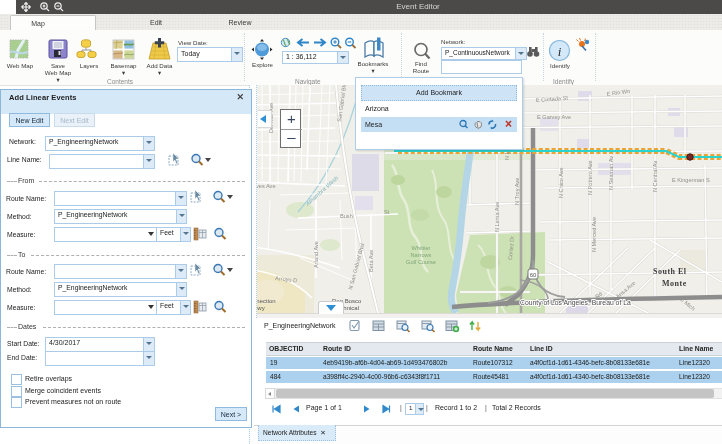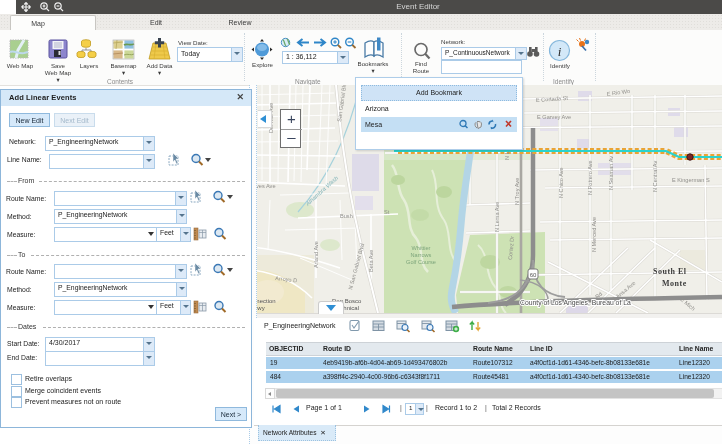--- a/index.html
+++ b/index.html
@@ -15,21 +15,21 @@
 .glabel{position:absolute;top:48px;font-size:6.5px;color:#8a8a8a;}
 .ilabel{position:absolute;font-size:6.2px;color:#3a3a3a;text-align:center;line-height:7px;}
 .dd{position:absolute;background:#fff;border:1px solid #abcbe8;}
 .dd .ar{position:absolute;right:0;top:0;bottom:0;width:10px;background:#ddeaf8;border-left:1px solid #abcbe8;}
 .dd .ar:after{content:"";position:absolute;left:2px;top:4px;border-left:3px solid transparent;border-right:3px solid transparent;border-top:3px solid #55748e;}
 .ddt{position:absolute;left:3px;top:1px;font-size:7px;color:#222;}
 #map{position:absolute;left:254px;top:85px;width:468px;height:228px;background:#f0efe9;overflow:hidden;}
 #mapdivider{position:absolute;left:254px;top:313px;width:468px;height:5px;background:#f2f1ef;border-top:1px solid #dcdad6;}
 #attr{position:absolute;left:254px;top:318px;width:468px;height:126px;background:#fff;}
 #panel{position:absolute;left:0px;top:89px;width:252px;height:339px;background:#fff;border:1px solid #8db6da;box-sizing:border-box;}
-#phead{position:absolute;left:0;top:0;width:100%;height:16px;background:#d5e8f8;}
+#phead{position:absolute;left:0;top:0;width:100%;height:24px;background:#d5e8f8;}
 #phead .t{position:absolute;left:8px;top:3px;font-size:7.5px;color:#1c1c1c;font-weight:bold;letter-spacing:0.1px;}
 #phead .x{position:absolute;right:7px;top:2px;font-size:9px;color:#444;font-weight:bold;}
 .plabel{position:absolute;font-size:6.8px;color:#222;}
 .sep{position:absolute;left:6px;right:6px;height:8px;font-size:7px;color:#333;}
 .sep .ln{position:absolute;top:4px;height:0;border-top:1px dashed #b0b0b0;}
 .btn{position:absolute;background:#d6e9fa;border:1px solid #8fb9dd;font-size:7px;color:#1a2a3a;text-align:center;box-sizing:border-box;}
 .btn.dis{background:#eaf1f8;border-color:#c9dcec;color:#a4b9cb;}
 .cb{position:absolute;width:9px;height:9px;background:#fff;border:1px solid #9cc0e0;}
 .clabel{position:absolute;font-size:7px;color:#222;}
 .row{font-size:6.6px;color:#1a1a1a;white-space:nowrap;}

